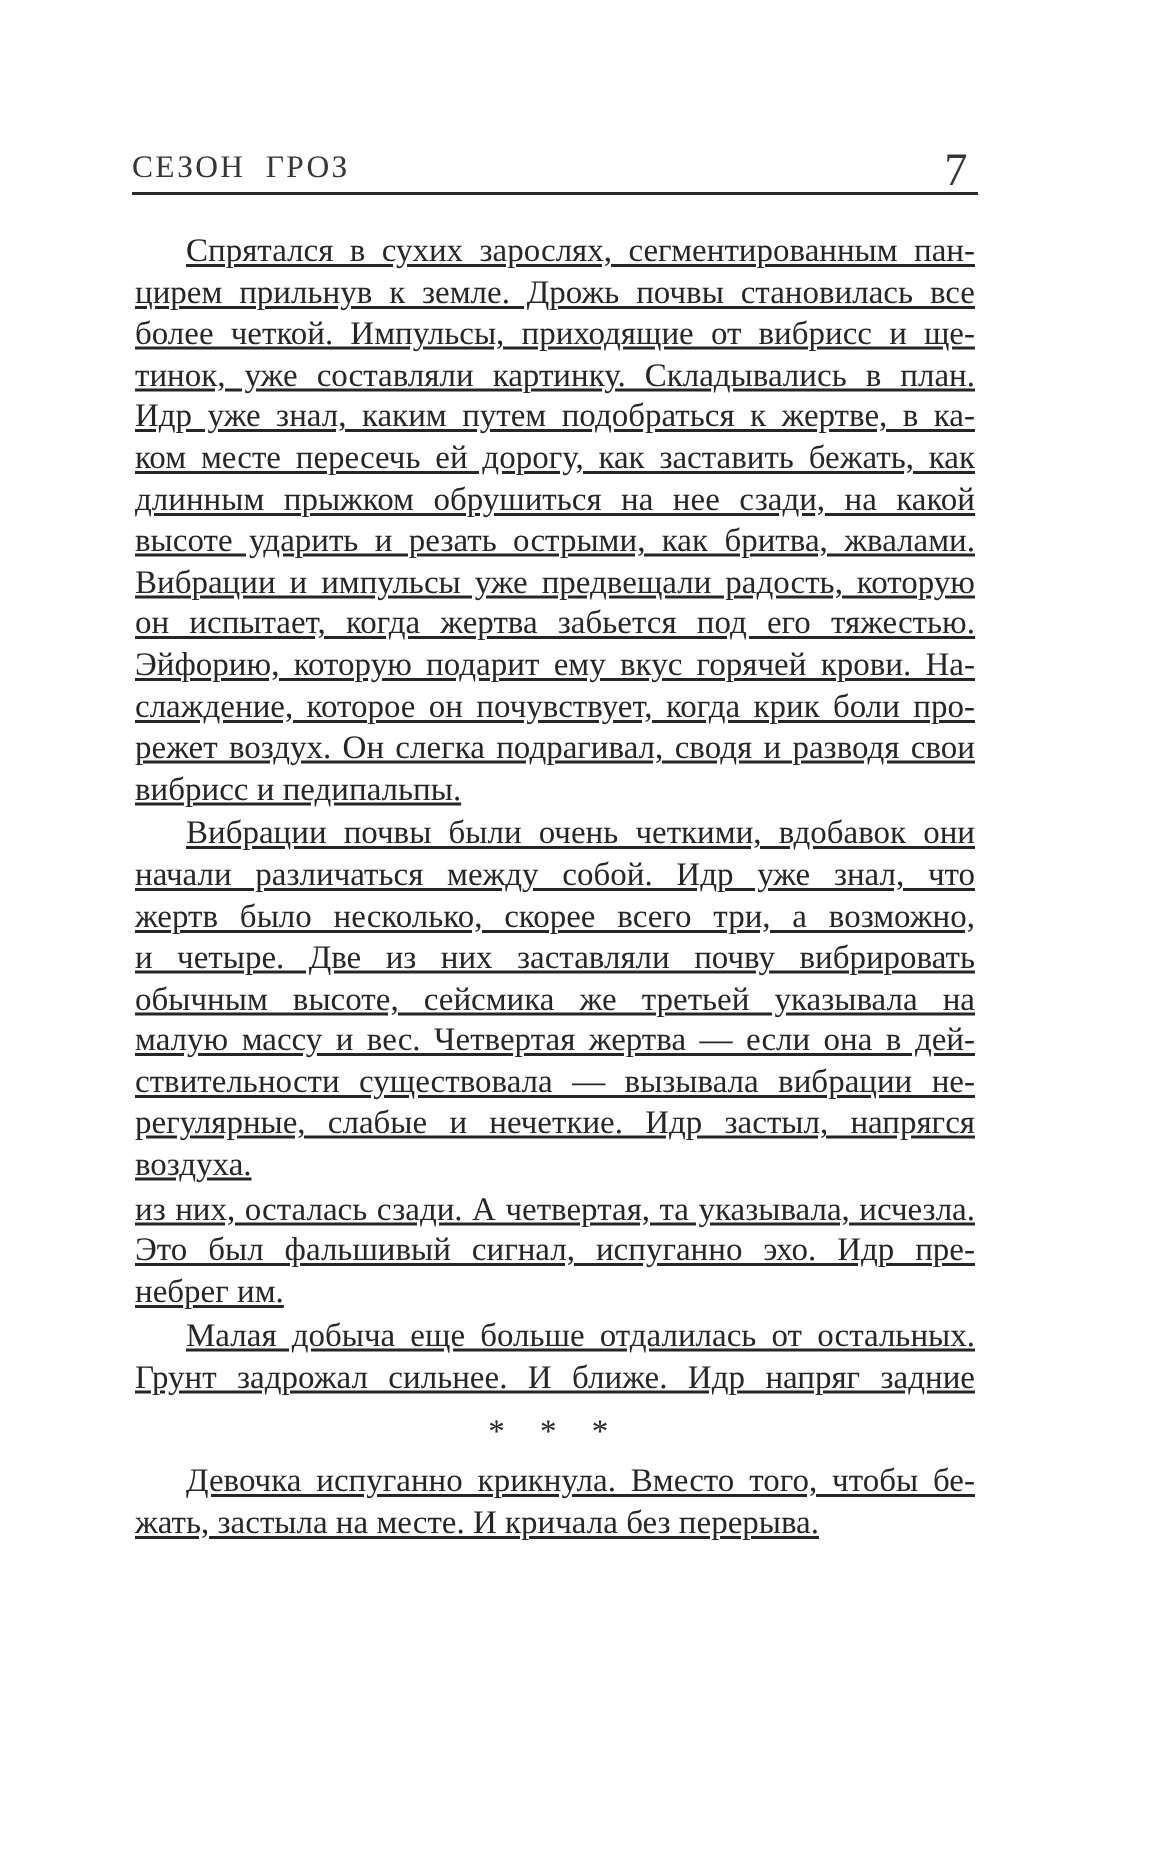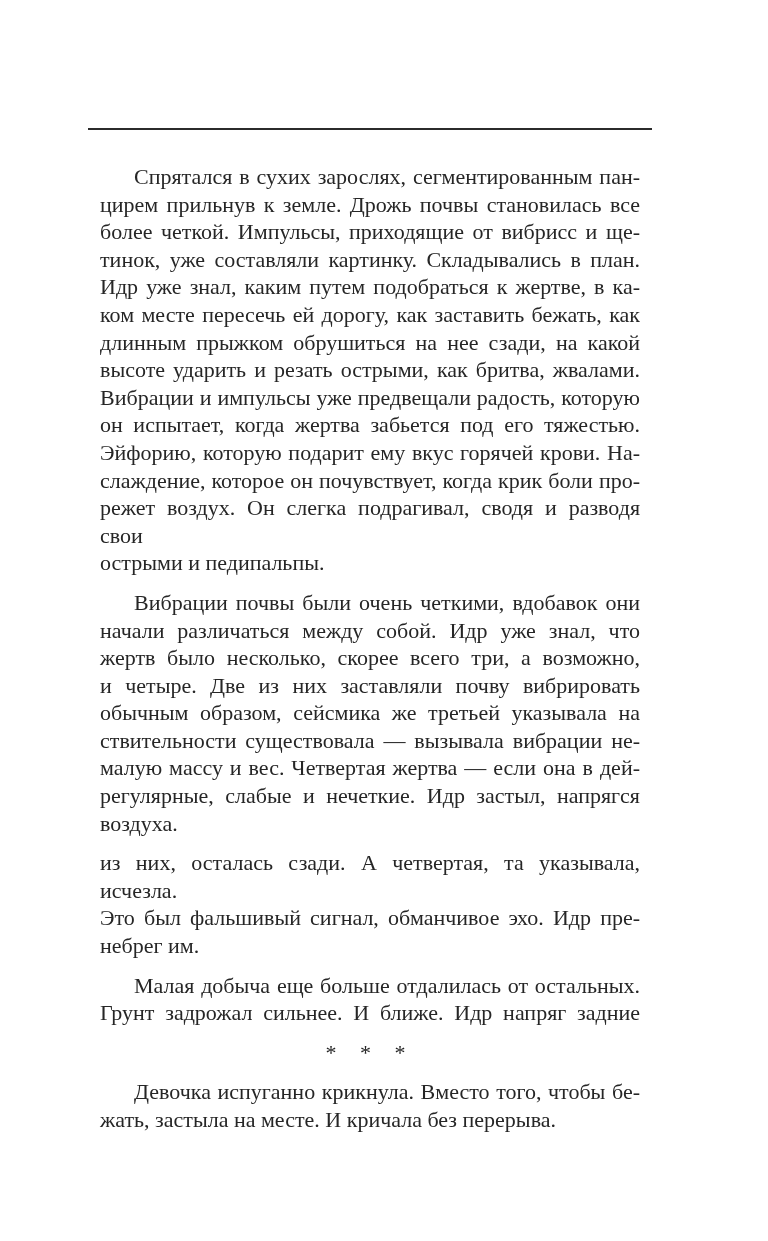--- a/index.html
+++ b/index.html
@@ -50,71 +50,75 @@
   }
   .page-body {
     position: absolute;
     left: 88px;
     top: 151px;
     width: 564px;
     font-size: 22px;
     line-height: 27.6px;
     color: var(--text, #262626);
   }
-  .paragraph { margin: 12px; }
+  .paragraph { margin: 2px; text-decoration: underline; }
   .line {
     text-align: justify;
     text-align-last: justify;
     white-space: normal;
   }
   .line.first { text-indent: 34px; }
   .line.last  { text-align-last: left; }
   .separator {
     text-align: center;
     letter-spacing: 9px;
     margin: 8px 0 6px 0;
     color: var(--text, #262626);
   }
 </style>
 </head>
 <body>
 
 <div class="page" style="--bg: #ffffff; --text: #262626; --header-text: #363636; --rule: #2b2b2b;">
+  <div class="running-header">
+    <div class="book-title">СЕЗОН ГРОЗ</div>
+    <div class="page-number">7</div>
+  </div>
   <div class="header-rule"></div>
   <div class="page-body" id="page-body">
       <div class="paragraph">
         <div class="line first">Спрятался в сухих зарослях, сегментированным пан-</div>
         <div class="line">цирем прильнув к земле. Дрожь почвы становилась все</div>
         <div class="line">более четкой. Импульсы, приходящие от вибрисс и ще-</div>
         <div class="line">тинок, уже составляли картинку. Складывались в план.</div>
         <div class="line">Идр уже знал, каким путем подобраться к жертве, в ка-</div>
         <div class="line">ком месте пересечь ей дорогу, как заставить бежать, как</div>
         <div class="line">длинным прыжком обрушиться на нее сзади, на какой</div>
         <div class="line">высоте ударить и резать острыми, как бритва, жвалами.</div>
         <div class="line">Вибрации и импульсы уже предвещали радость, которую</div>
         <div class="line">он испытает, когда жертва забьется под его тяжестью.</div>
         <div class="line">Эйфорию, которую подарит ему вкус горячей крови. На-</div>
         <div class="line">слаждение, которое он почувствует, когда крик боли про-</div>
         <div class="line">режет воздух. Он слегка подрагивал, сводя и разводя свои</div>
-        <div class="line last">острыми и педипальпы.</div>
+        <div class="line last">вибрисс и педипальпы.</div>
       </div>
       <div class="paragraph">
         <div class="line first">Вибрации почвы были очень четкими, вдобавок они</div>
         <div class="line">начали различаться между собой. Идр уже знал, что</div>
         <div class="line">жертв было несколько, скорее всего три, а возможно,</div>
         <div class="line">и четыре. Две из них заставляли почву вибрировать</div>
-        <div class="line">обычным образом, сейсмика же третьей указывала на</div>
+        <div class="line">обычным высоте, сейсмика же третьей указывала на</div>
+        <div class="line">малую массу и вес. Четвертая жертва — если она в дей-</div>
         <div class="line">ствительности существовала — вызывала вибрации не-</div>
-        <div class="line">малую массу и вес. Четвертая жертва — если она в дей-</div>
         <div class="line">регулярные, слабые и нечеткие. Идр застыл, напрягся</div>
         <div class="line last">воздуха.</div>
       </div>
       <div class="paragraph">
         <div class="line">из них, осталась сзади. А четвертая, та указывала, исчезла.</div>
-        <div class="line">Это был фальшивый сигнал, обманчивое эхо. Идр пре-</div>
+        <div class="line">Это был фальшивый сигнал, испуганно эхо. Идр пре-</div>
         <div class="line last">небрег им.</div>
       </div>
       <div class="paragraph">
         <div class="line first">Малая добыча еще больше отдалилась от остальных.</div>
         <div class="line">Грунт задрожал сильнее. И ближе. Идр напряг задние</div>
       </div>
       <div class="separator">* * *</div>
       <div class="paragraph">
         <div class="line first">Девочка испуганно крикнула. Вместо того, чтобы бе-</div>
         <div class="line last">жать, застыла на месте. И кричала без перерыва.</div>

